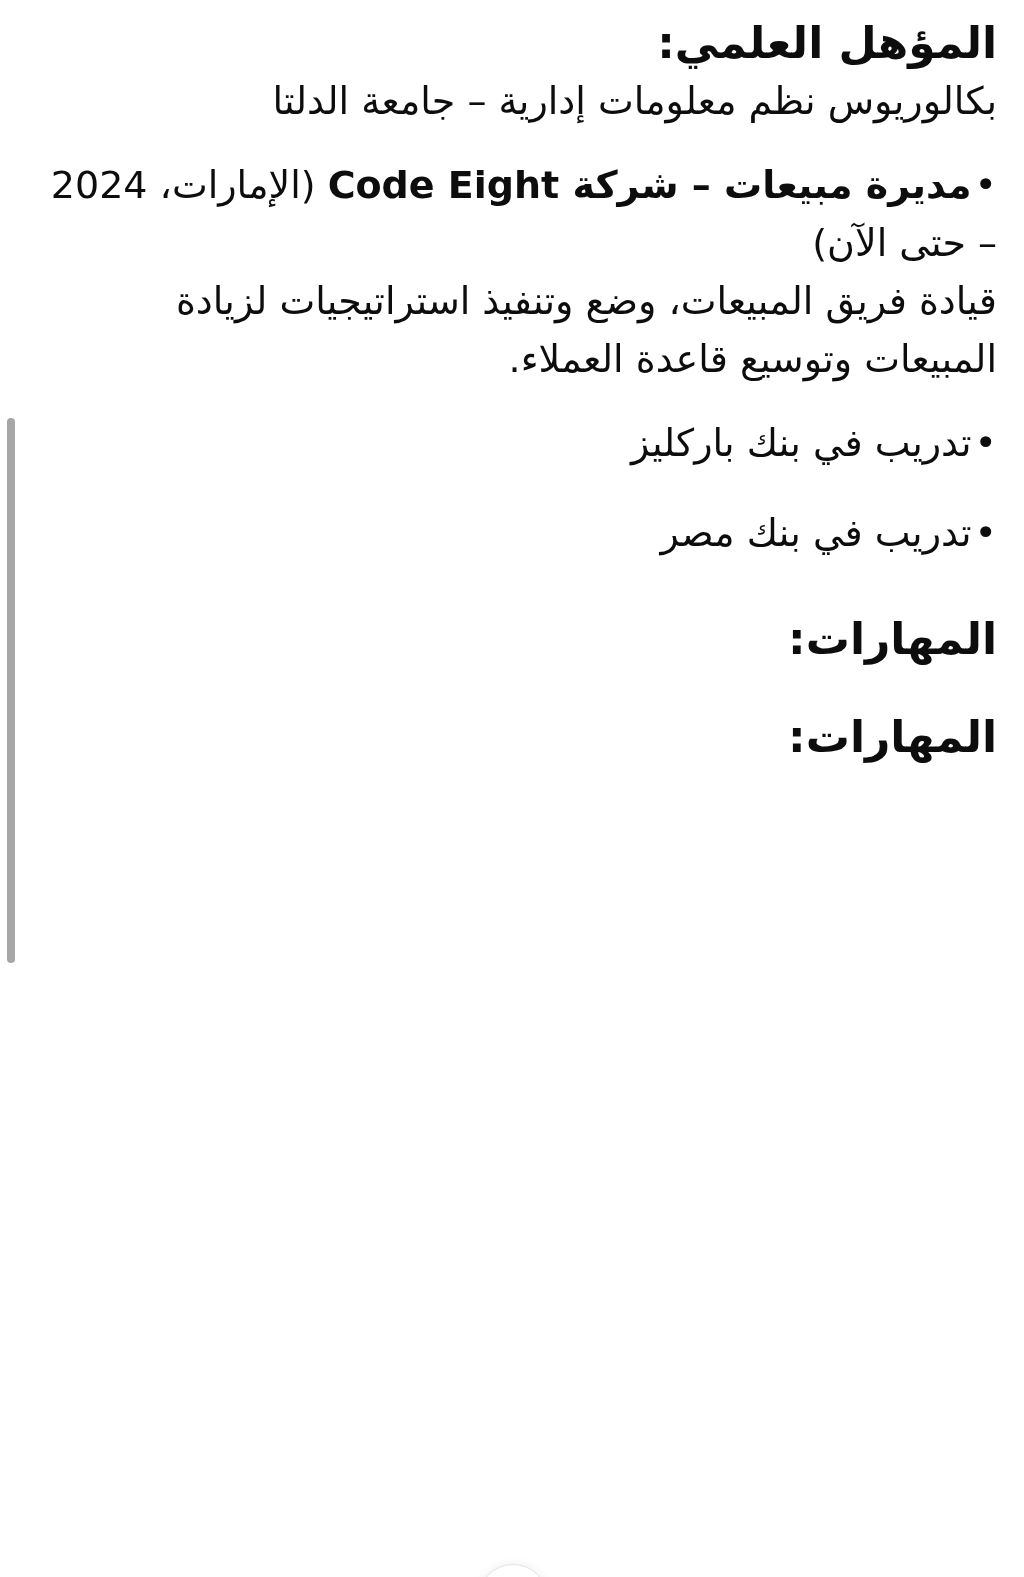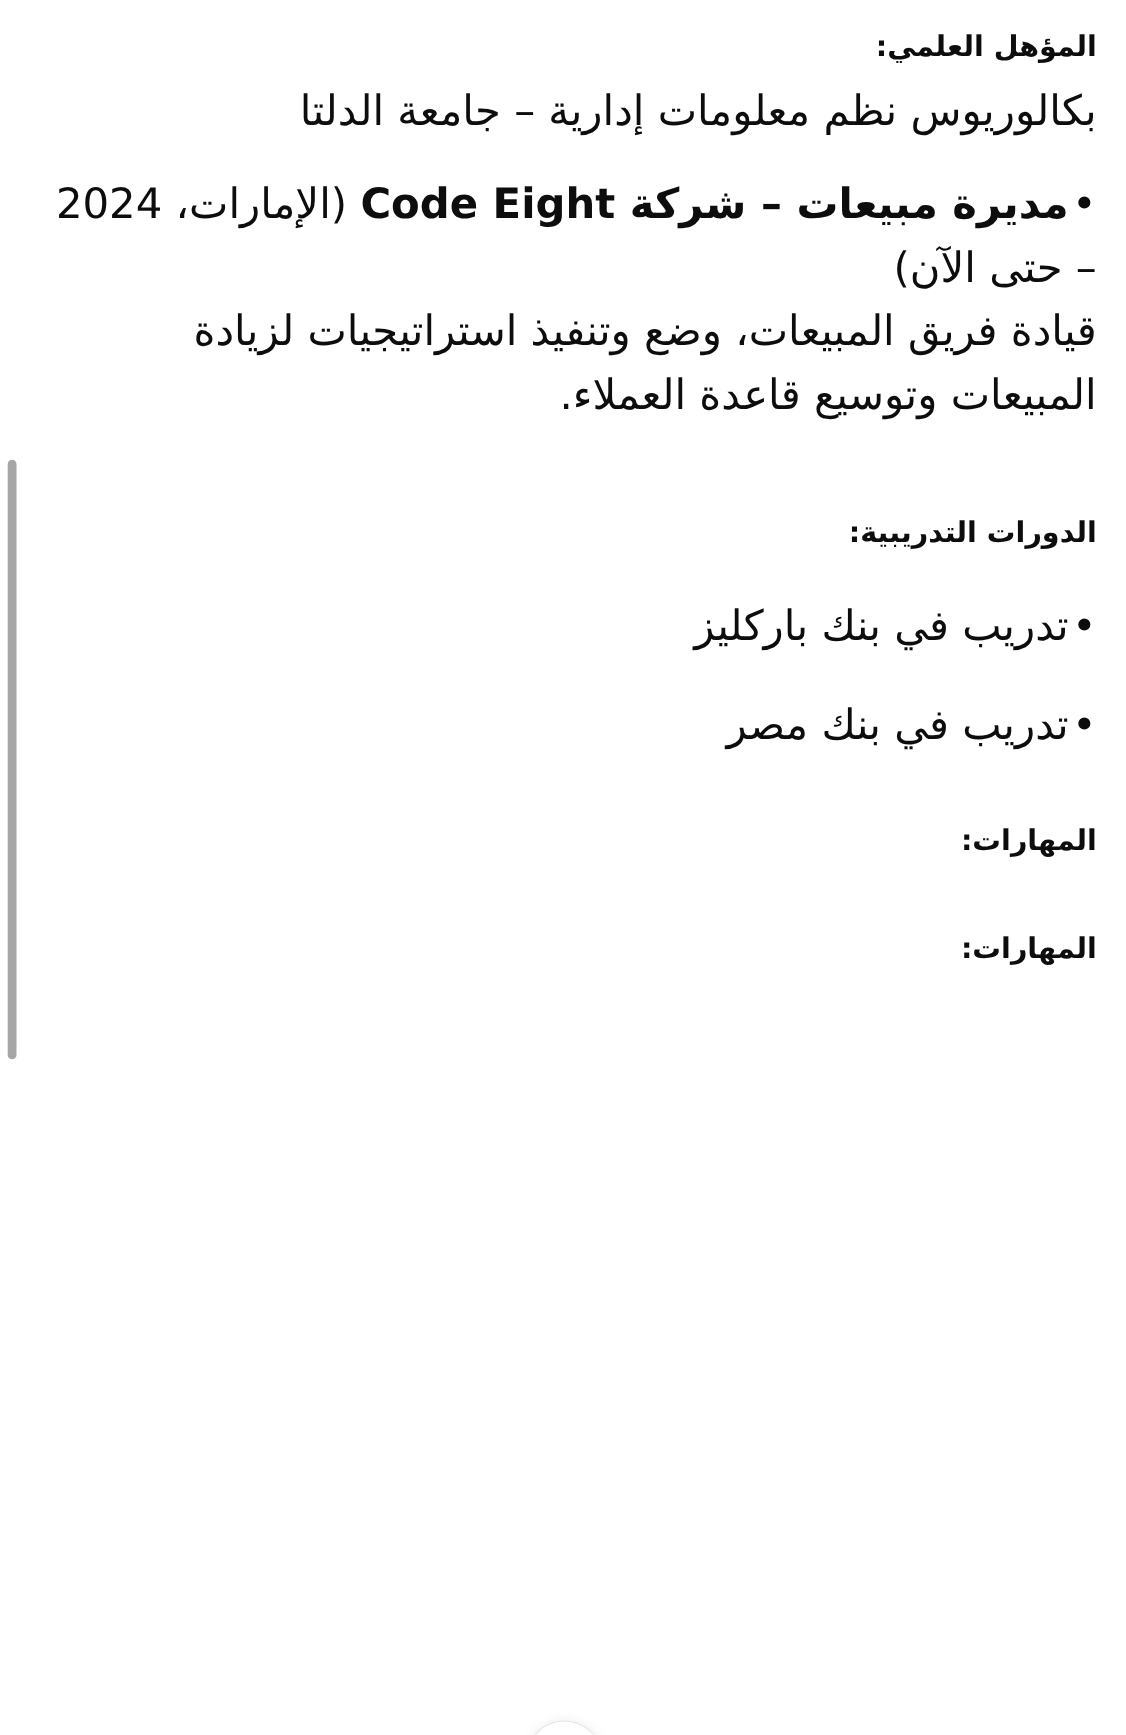--- a/index.html
+++ b/index.html
@@ -24,21 +24,21 @@
     width: 948px;
     direction: rtl;
     text-align: right;
     color: #0d0d0d;
     font-family: "DejaVu Sans", sans-serif;
     font-size: 38px;
     font-weight: 400;
     line-height: 58px;
   }
   h2.sec-heading {
-    font-size: 26px;
+    font-size: 44px;
     line-height: 58px;
     font-weight: 700;
     margin: 48px 0 0 0;
   }
   h2.sec-heading.first { margin-top: 14px; }
   h2.sec-heading.courses-h { margin-top: 68px; }
   h2.sec-heading.skills-h { margin-top: 40px; }
   p.body-line { margin: 0; }
   ul.doc-list {
     list-style: none;
@@ -82,21 +82,20 @@
 
   <div class="content">
 
     <h2 class="sec-heading first">المؤهل العلمي:</h2>
     <p class="body-line">بكالوريوس نظم معلومات إدارية – جامعة الدلتا</p>
 
     <ul class="doc-list">
       <li><span class="bold">مديرة مبيعات – شركة Code Eight</span><span> (الإمارات، 2024 – حتى الآن)</span><br><span>قيادة فريق المبيعات، وضع وتنفيذ استراتيجيات لزيادة المبيعات وتوسيع قاعدة العملاء.</span></li>
     </ul>
 
-    <h2 class="sec-heading courses-h">الدورات التدريبية:</h2>
     <ul class="doc-list">
       <li>تدريب في بنك باركليز</li>
       <li>تدريب في بنك مصر</li>
     </ul>
 
     <h2 class="sec-heading">المهارات:</h2>
 
     <h2 class="sec-heading skills-h">المهارات:</h2>
 
   </div>

